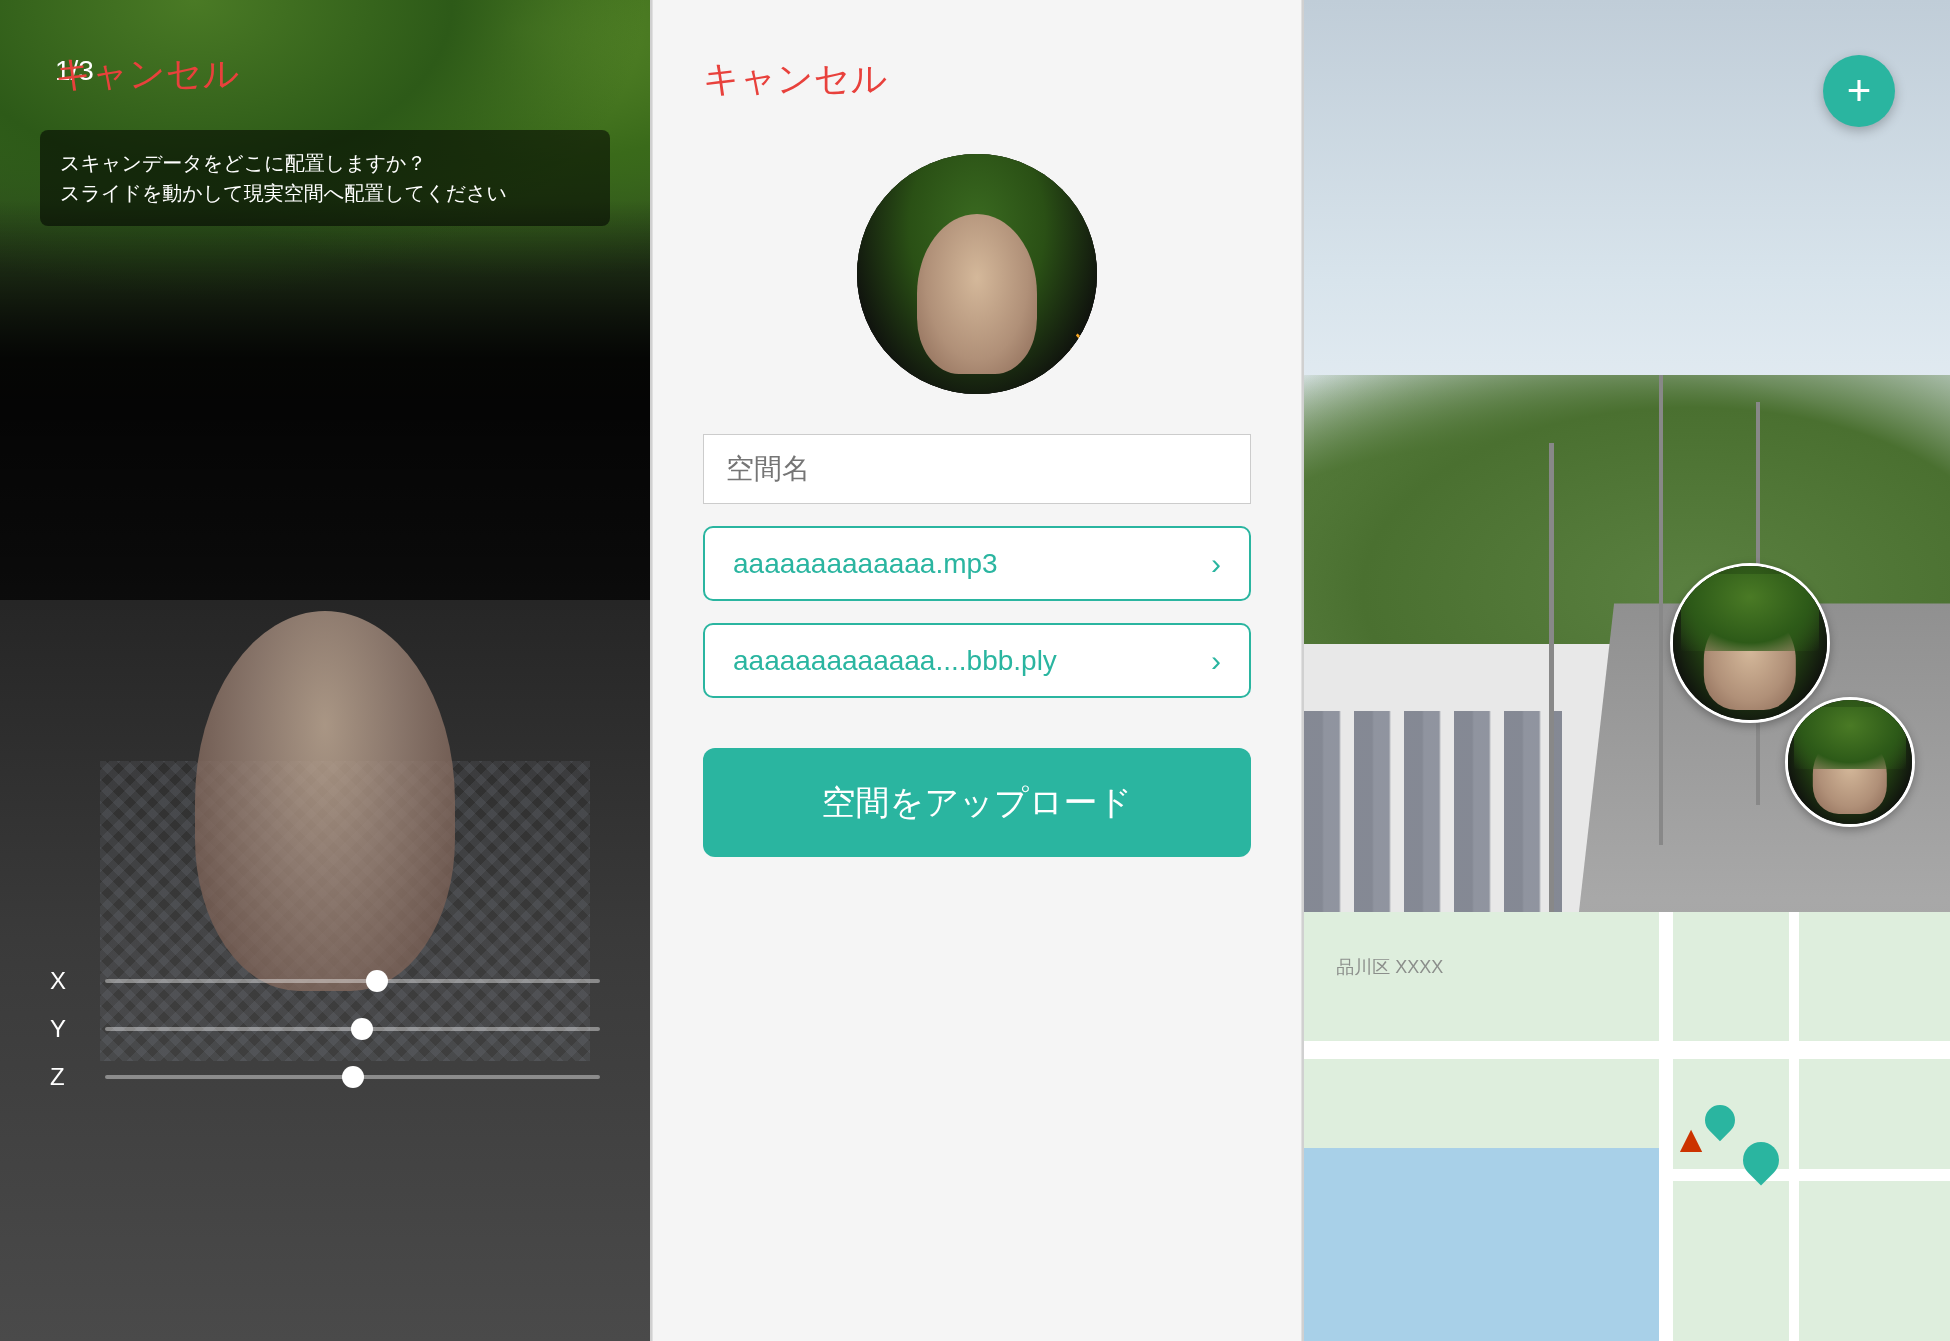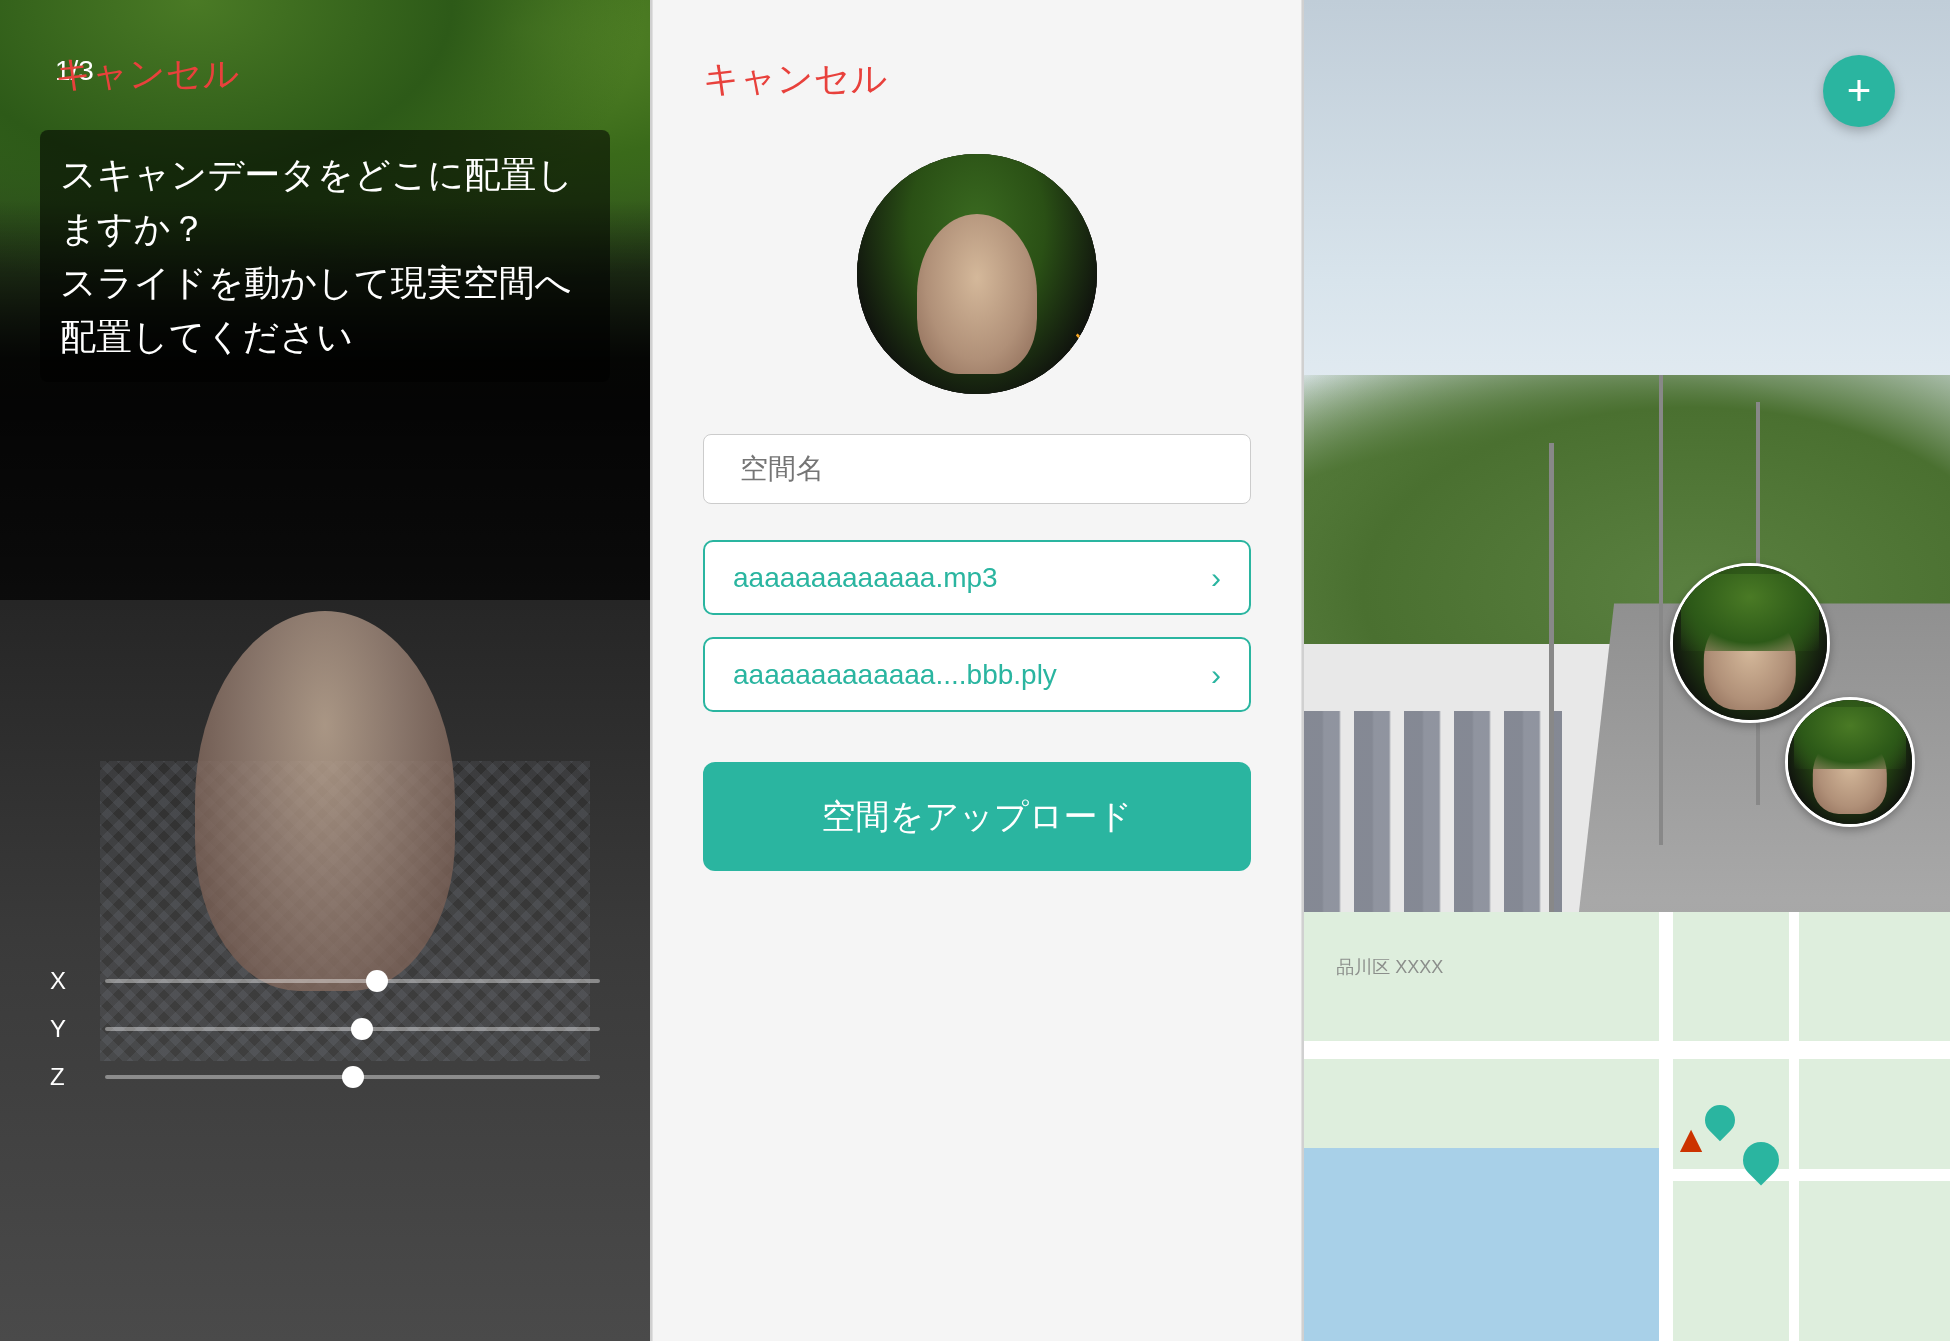--- a/index.html
+++ b/index.html
@@ -82,21 +82,21 @@
       font-size: 36px;
       font-weight: 500;
     }
     .panel-1-instruction {
       position: absolute;
       top: 130px;
       left: 40px;
       right: 40px;
       background: rgba(0,0,0,0.55);
       color: white;
-      font-size: 36px;
+      font-size: 20px;
       line-height: 1.5;
       padding: 18px 20px;
       border-radius: 8px;
     }
     .panel-1-sliders {
       position: absolute;
       bottom: 230px;
       left: 50px;
       right: 50px;
     }
@@ -221,26 +221,26 @@
       position: absolute;
       bottom: 8px;
       right: -22px;
       font-size: 60px;
       color: #f5a623;
     }
     .panel-2-input {
       width: 100%;
       height: 70px;
       border: 1.5px solid #ccc;
-      border-radius: 8px;
-      padding: 0 36px;
+      border-radius: 0;
+      padding: 0 22px;
       font-size: 28px;
       color: #aaa;
       background: white;
-      margin-bottom: 36px;
+      margin-bottom: 22px;
       outline: none;
     }
     .panel-2-file-btn {
       width: 100%;
       height: 75px;
       border: 2px solid #2ab5a0;
       border-radius: 10px;
       display: flex;
       align-items: center;
       justify-content: space-between;

